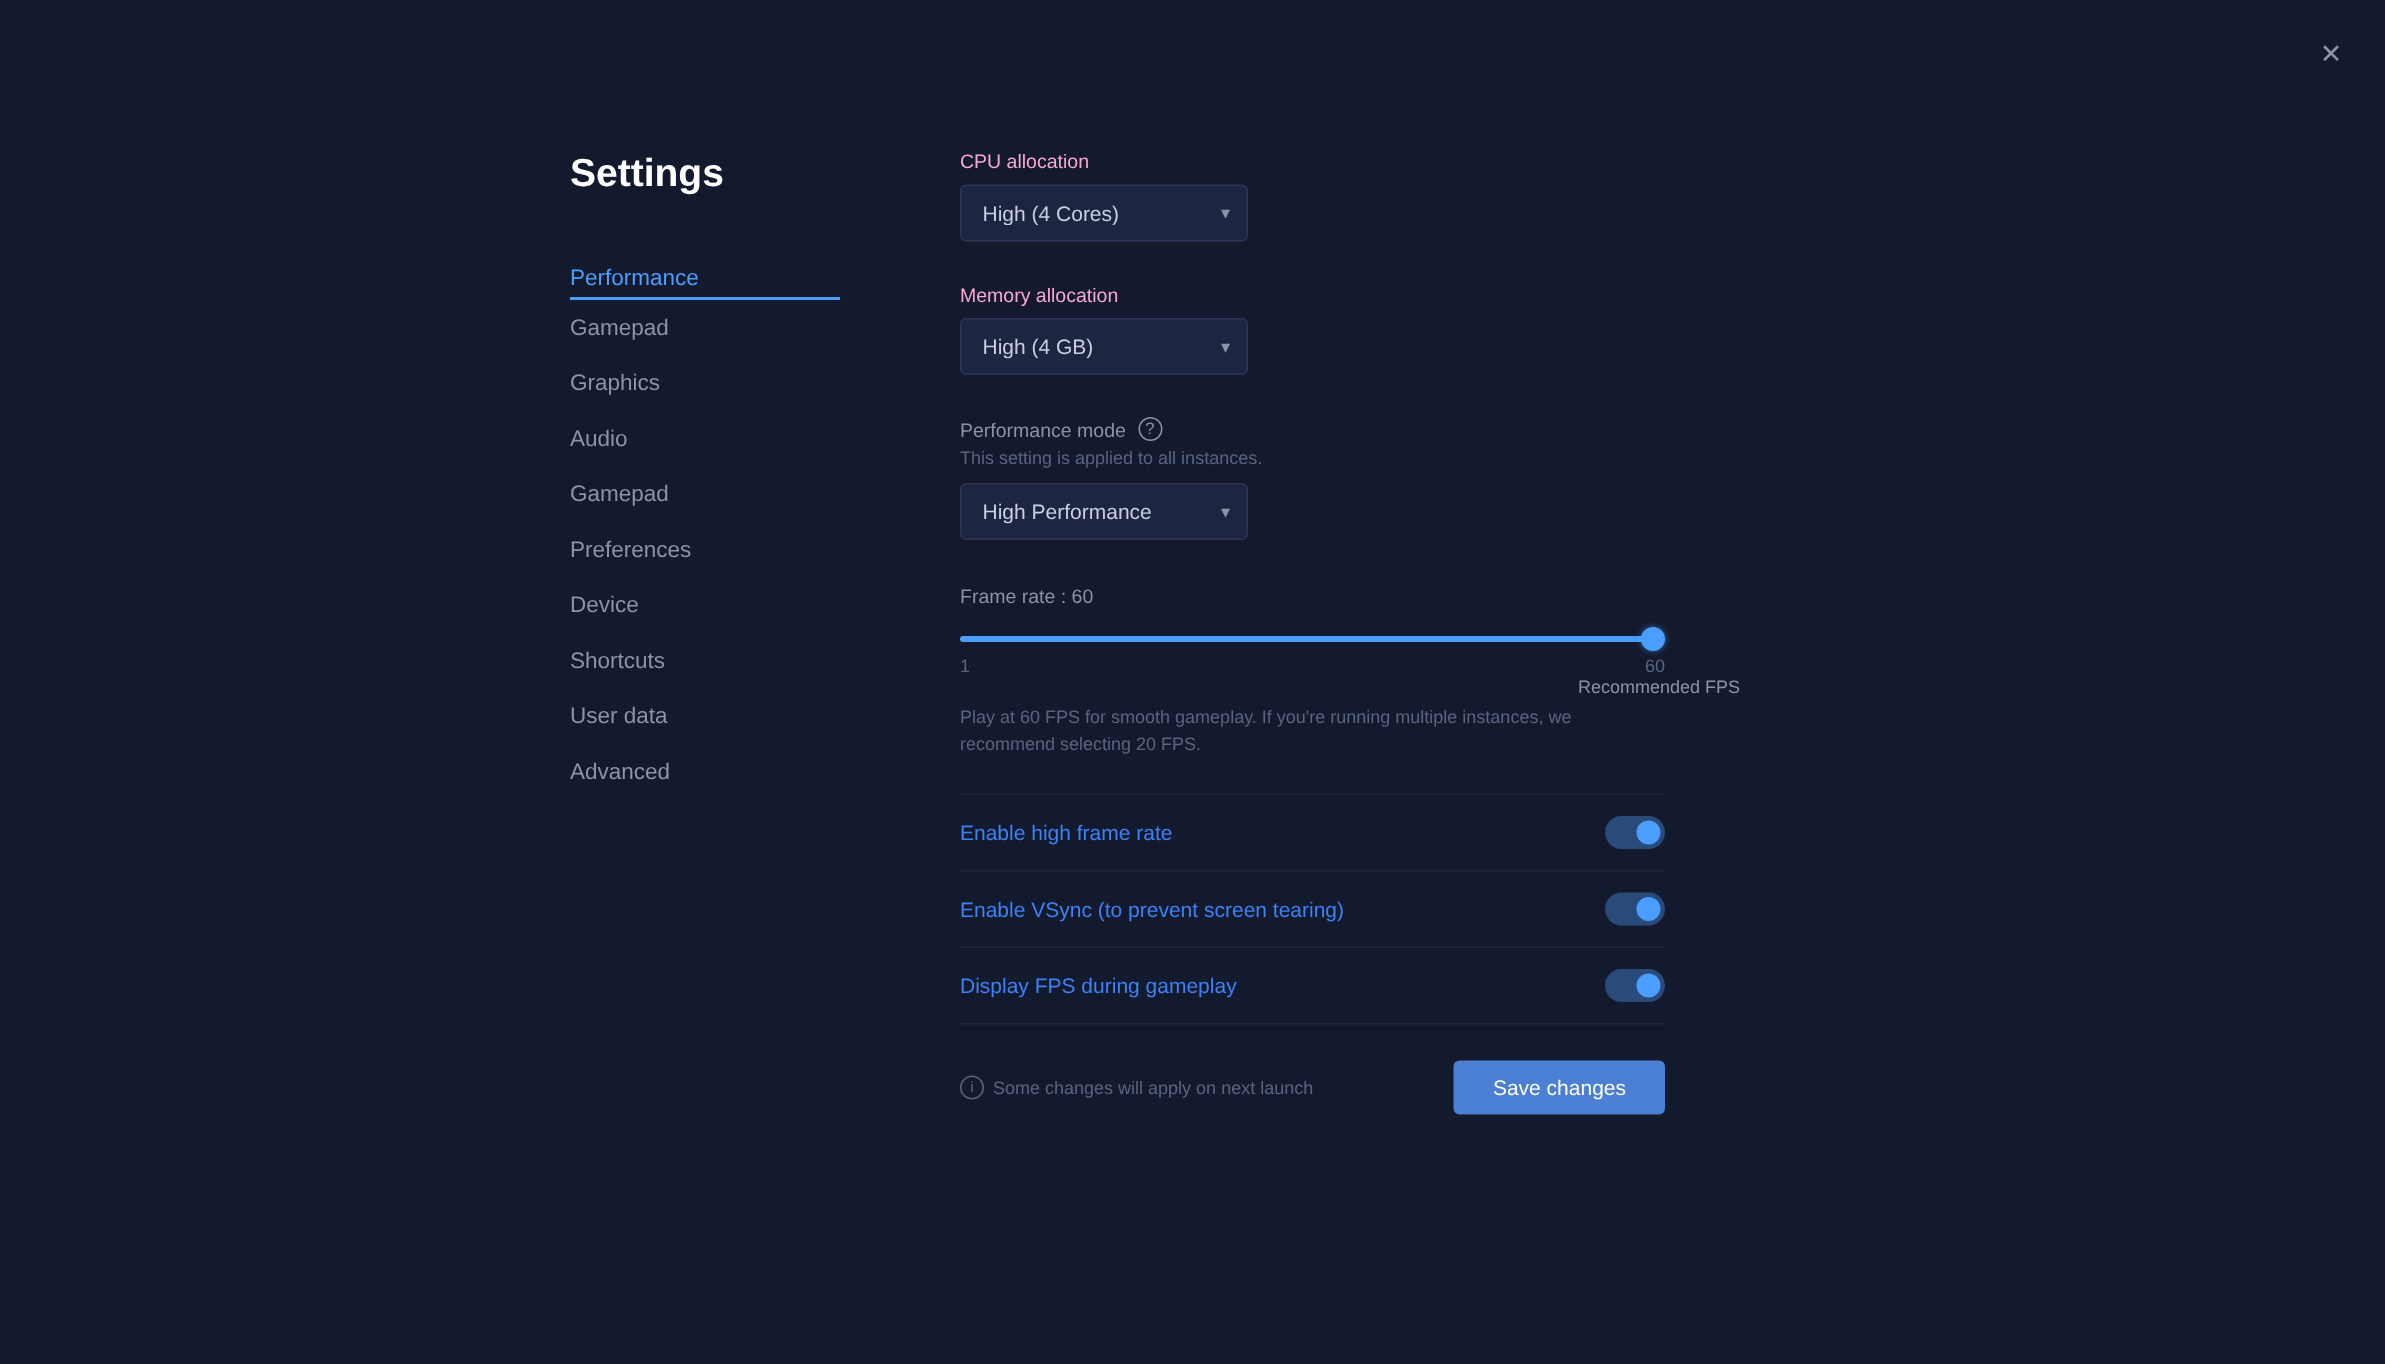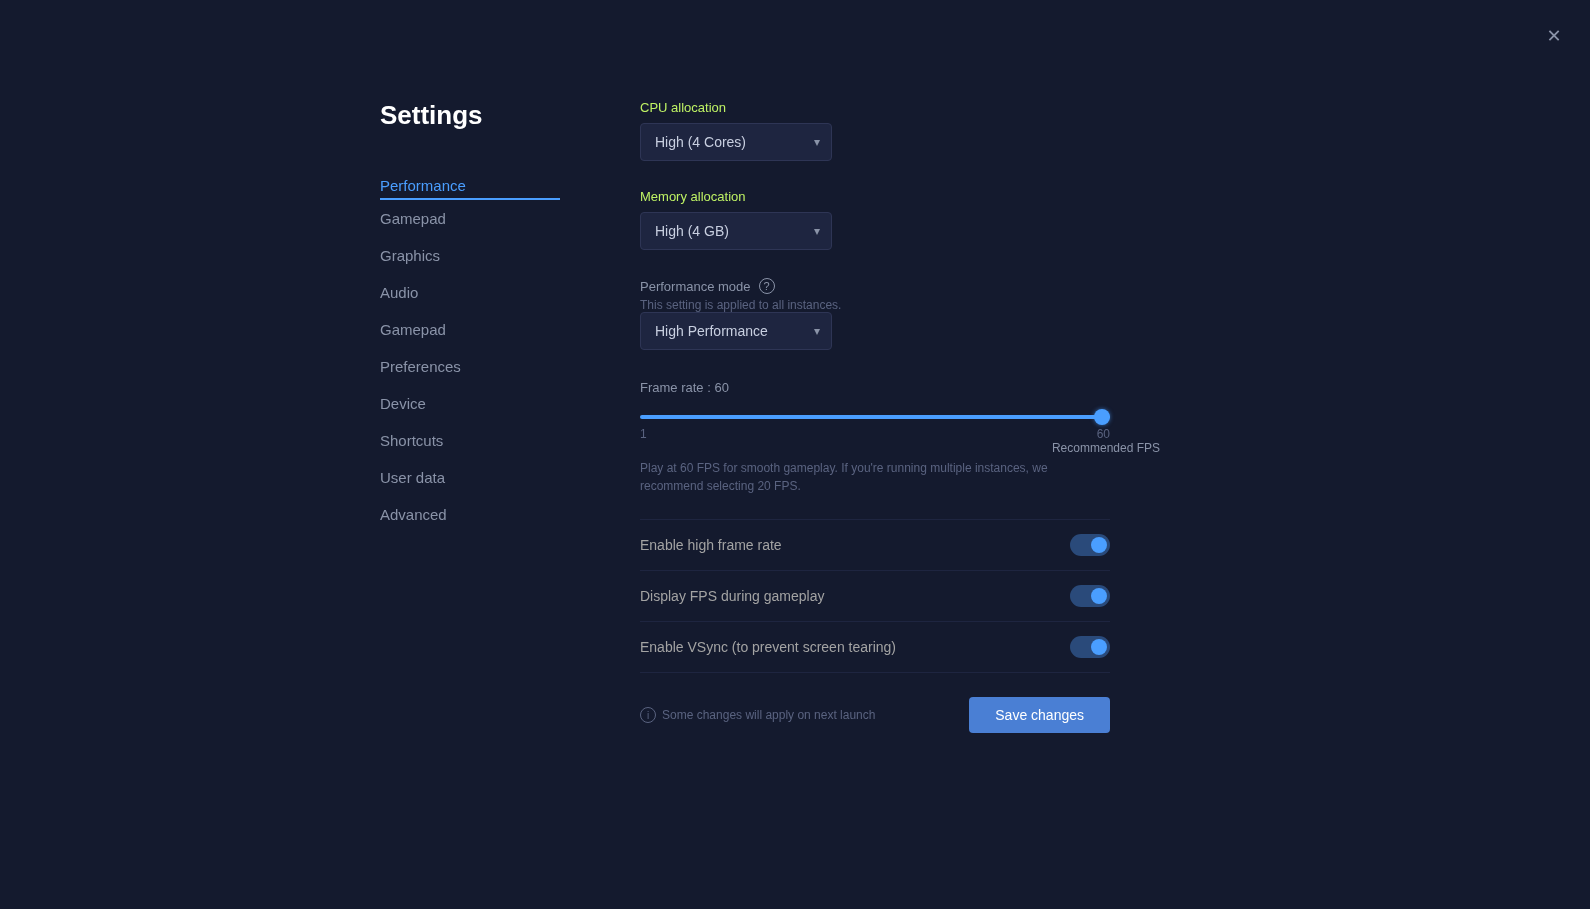--- a/index.html
+++ b/index.html
@@ -70,21 +70,21 @@
 
     
     .main-content {
       flex: 1;
       max-width: 520px;
       padding-bottom: 40px;
     }
 
     .section-label {
       font-size: 13px;
-      color: #bef264;
+      color: #f9a8d4;
       margin-bottom: 8px;
     }
 
     .dropdown-wrapper {
       margin-bottom: 28px;
     }
 
     .dropdown-container {
       position: relative;
       width: 192px;
@@ -134,20 +134,21 @@
       justify-content: center;
       font-size: 11px;
       color: #8a93a8;
       cursor: pointer;
       flex-shrink: 0;
     }
 
     .perf-mode-hint {
       font-size: 12px;
       color: #5a6380;
+      margin-bottom: 10px;
     }
 
     
     .frame-rate-section {
       margin-top: 30px;
       margin-bottom: 24px;
     }
 
     .frame-rate-label {
       font-size: 13px;
@@ -220,21 +221,21 @@
       display: flex;
       align-items: center;
       justify-content: space-between;
       padding: 14px 0;
       border-top: 1px solid #1e2540;
       max-width: 470px;
     }
 
     .toggle-label {
       font-size: 14px;
-      color: #a3a3a3;
+      color: #3b82f6;
       text-align: center;
     }
 
     .toggle {
       position: relative;
       width: 40px;
       height: 22px;
       cursor: pointer;
       flex-shrink: 0;
     }
@@ -418,37 +419,37 @@
     <div class="toggle-row">
       <span class="toggle-label">Enable high frame rate</span>
       <label class="toggle">
         <input type="checkbox" checked="" style="">
         <div class="toggle-track"></div>
         <div class="toggle-thumb"></div>
       </label>
     </div>
 
     <div class="toggle-row">
+      <span class="toggle-label">Enable VSync (to prevent screen tearing)</span>
+      <label class="toggle">
+        <input type="checkbox" checked="" style="">
+        <div class="toggle-track"></div>
+        <div class="toggle-thumb"></div>
+      </label>
+    </div>
+
+    <div class="toggle-row">
       <span class="toggle-label">Display FPS during gameplay</span>
       <label class="toggle">
         <input type="checkbox" checked="" style="">
         <div class="toggle-track"></div>
         <div class="toggle-thumb"></div>
       </label>
     </div>
 
-    <div class="toggle-row">
-      <span class="toggle-label">Enable VSync (to prevent screen tearing)</span>
-      <label class="toggle">
-        <input type="checkbox" checked="" style="">
-        <div class="toggle-track"></div>
-        <div class="toggle-thumb"></div>
-      </label>
-    </div>
-
     <div class="footer">
       <div class="footer-note">
         <span class="info-icon">i</span>
         <span>Some changes will apply on next launch</span>
       </div>
       <button class="save-btn">Save changes</button>
     </div>
 
   </div>
 </div>

